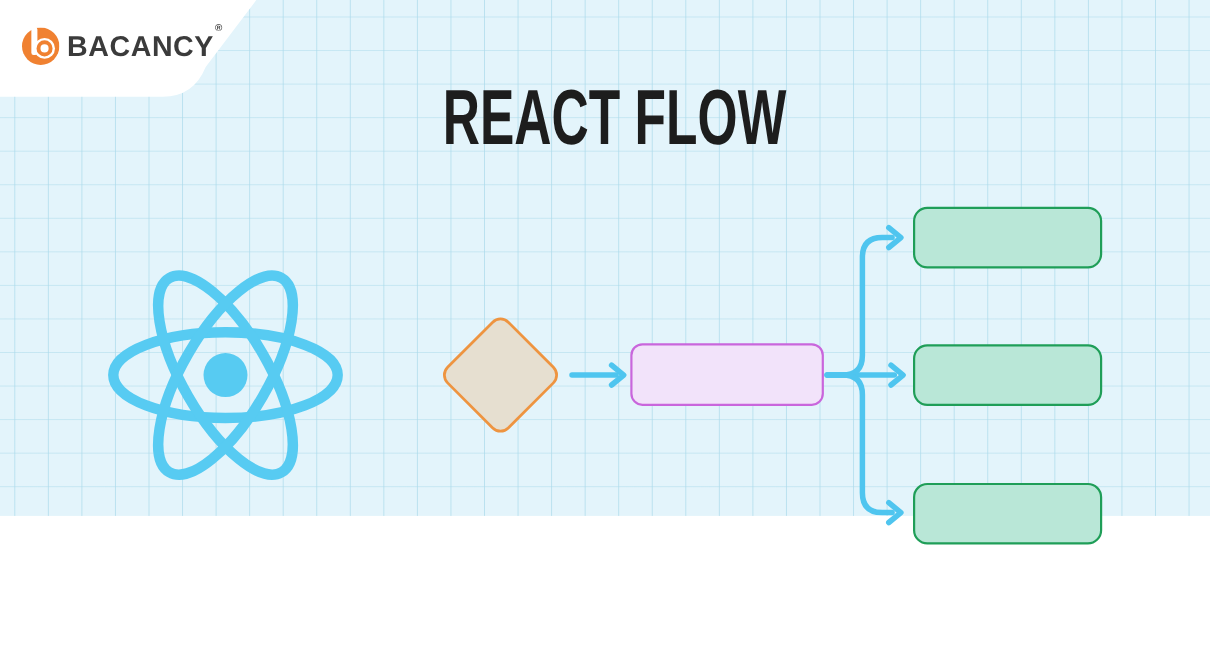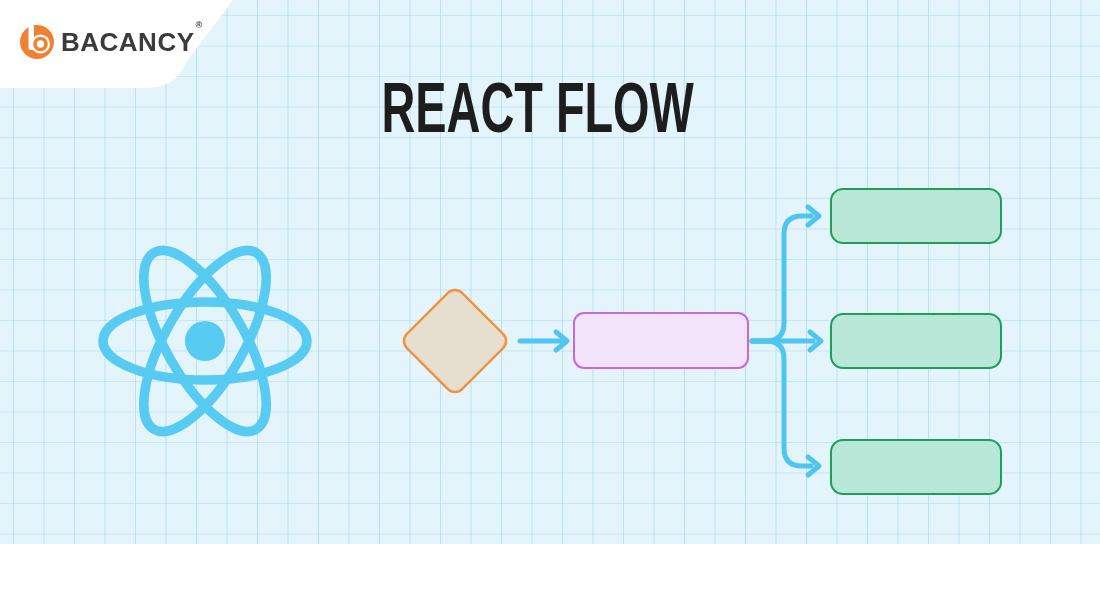--- a/index.html
+++ b/index.html
@@ -1,21 +1,21 @@
 <!DOCTYPE html>
 <html><head>
 <meta charset="utf-8">
 <style>
   html,body{margin:0;padding:0;}
   body{
     width:1100px;height:600px;overflow:hidden;
     font-family:"Liberation Sans","DejaVu Sans",sans-serif;
   }
   .canvas{
-    position:relative;width:1100px;height:544px;
+    position:relative;width:1100px;height:469px;
     background-color:#e3f4fb;
     background-image:
       linear-gradient(to right, rgba(173,219,235,.75) 1px, transparent 1px),
       linear-gradient(to bottom, rgba(173,219,235,.55) 1px, transparent 1px);
     background-size:30.5px 30.5px;
     background-position:13px 15px;
   }
   .diagram{position:absolute;left:0;top:0;}
   .header-card{position:absolute;left:0;top:0;}
   .logo{
@@ -25,21 +25,21 @@
   .logo-text{
     font-size:26px;font-weight:800;color:#3b3b3b;
     letter-spacing:.5px;line-height:1;
   }
   .reg-mark{
     font-size:9px;font-weight:700;color:#3b3b3b;
     vertical-align:top;position:relative;top:-8px;left:1px;
   }
   .title-wrap{
     position:absolute;left:0;top:72px;width:1076px;
-    text-align:center;z-index:2;
+    text-align:center;z-index:2;padding-left:21px;
   }
   .page-title{
     display:inline-block;
     font-size:71px;font-weight:800;color:#1d1d1d;
     line-height:1;letter-spacing:0px;white-space:nowrap;
     transform:scaleX(0.66);transform-origin:center;
   }
 </style>
 </head>
 <body>

